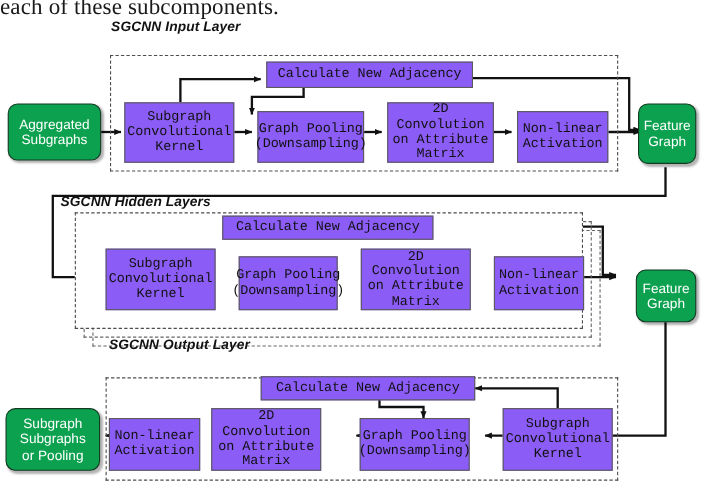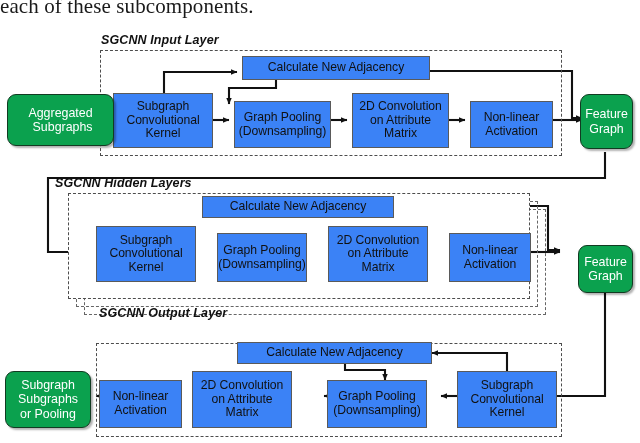--- a/index.html
+++ b/index.html
@@ -28,25 +28,26 @@
   
   .frame{
     position:absolute; border:1.6px dashed #4d4d4d; background:transparent;
     box-sizing:border-box;
   }
   .frame.shadowlayer{ border-color:#666; }
 
   
   .pbox{
     position:absolute; box-sizing:border-box;
-    border:1.5px solid #5a5a5a; background:#3b82f6;
+    border:1.5px solid #5a5a5a; background:#8b5cf6;
     display:flex; align-items:center; justify-content:center;
     text-align:center; color:#111; line-height:1.12;
     font-size:12.2px; letter-spacing:-0.05px;
     padding:1px 2px;
+    font-family:Liberation Mono, monospace;
   }
   .pbox.adj{ font-size:12.2px; }
 
   
   .gbox{
     position:absolute; box-sizing:border-box;
     background:#0ba14e; border:1.6px solid #123b22; border-radius:9px;
     color:#ffffff; display:flex; align-items:center; justify-content:center;
     text-align:center; line-height:1.15; font-size:12.4px;
     box-shadow:2px 2px 2px rgba(0,0,0,0.30);
@@ -100,21 +101,21 @@
     <path d="M340,396 L324,396" marker-end="url(#ah)"></path>
     <path d="M232,396 L216,396" marker-end="url(#ah)"></path>
     <path d="M122,396 L96,396" marker-end="url(#ah)"></path>
 
     <path d="M507,371 L507,353 L432,353" marker-end="url(#ah)"></path>
 
     <path d="M345,362 L345,370 L385,370 L385,380" marker-end="url(#ah)"></path>
   </g>
 </svg>
 
-<div class="sec-label" style="left:101px;top:33px;">SGCNN Input Layer</div>
+<div class="sec-label" style="left:101px;top:17px;">SGCNN Input Layer</div>
 <div class="frame" style="left:100px;top:50px;width:462px;height:106px;"></div>
 
 <div class="pbox adj" style="left:242px;top:56px;width:188px;height:24px;">
   <span class="ln">Calculate New Adjacency</span>
 </div>
 
 <div class="pbox" style="left:113px;top:93px;width:100px;height:55px;">
   <div>
     <span class="ln">Subgraph</span>
     <span class="ln">Convolutional</span>
@@ -134,21 +135,21 @@
     <span class="ln">Matrix</span>
   </div>
 </div>
 <div class="pbox" style="left:470px;top:101px;width:83px;height:47px;">
   <div>
     <span class="ln">Non-linear</span>
     <span class="ln">Activation</span>
   </div>
 </div>
 
-<div class="gbox" style="left:7px;top:94px;width:107px;height:52px;text-align:right;">
+<div class="gbox" style="left:7px;top:94px;width:85px;height:52px;">
   <div>
     <span class="ln">Aggregated</span>
     <span class="ln">Subgraphs</span>
   </div>
 </div>
 <div class="gbox" style="left:580px;top:94px;width:53px;height:55px;">
   <div>
     <span class="ln">Feature</span>
     <span class="ln">Graph</span>
   </div>

